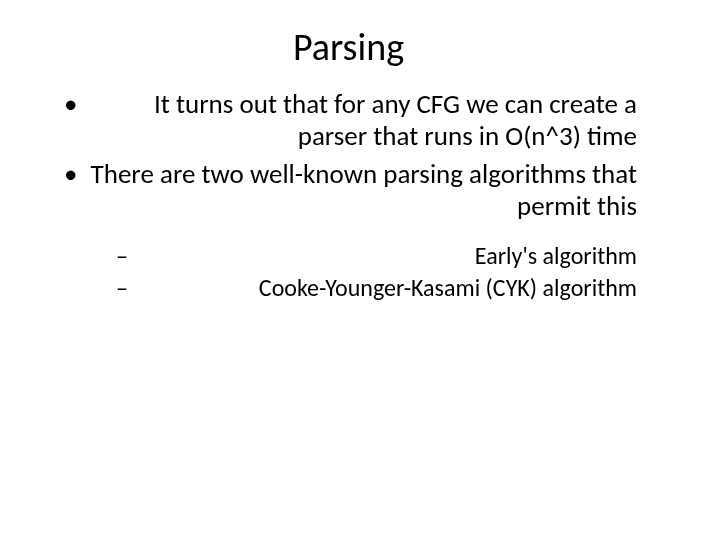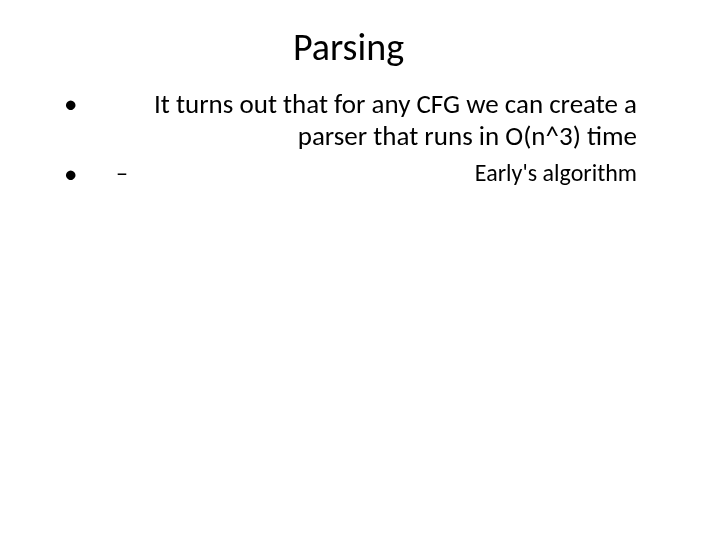--- a/index.html
+++ b/index.html
@@ -44,21 +44,21 @@
   ul.level1 > li::before {
     content: "•";
     position: absolute;
     left: 4px;
     top: 0;
     font-size: 27px;
   }
   ul.level2 {
     list-style: none;
     padding-left: 0;
-    margin: 4px 0 10px 0;
+    margin: 20px 0 10px 0;
   }
   ul.level2 > li {
     position: relative;
     padding-left: 52px;
     font-size: 24px;
     line-height: 1.25;
     margin-bottom: 2px;
   }
   ul.level2 > li::before {
     content: "–";
@@ -70,19 +70,21 @@
 </style>
 </head>
 <body>
 
 <div class="slide">
   <div class="title">Parsing</div>
   <div class="body">
     <ul class="level1">
       <li>It turns out that for any CFG we can create a parser that runs in O(n^3) time</li>
       <li>
+        <span>There are two well-known parsing algorithms that permit this</span>
         <ul class="level2">
           <li>Early's algorithm</li>
+          <li>Cooke-Younger-Kasami (CYK) algorithm</li>
         </ul>
       </li>
     </ul>
   </div>
 </div>
 
 </body></html>

